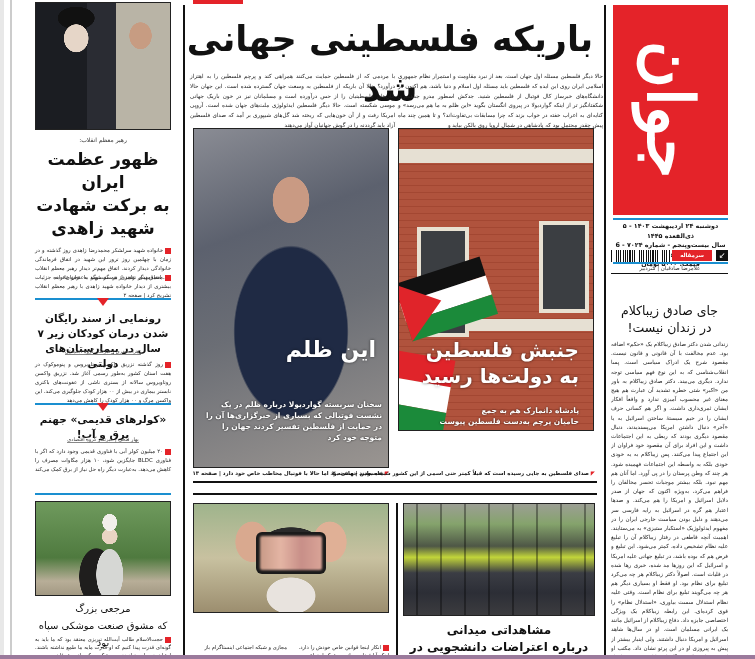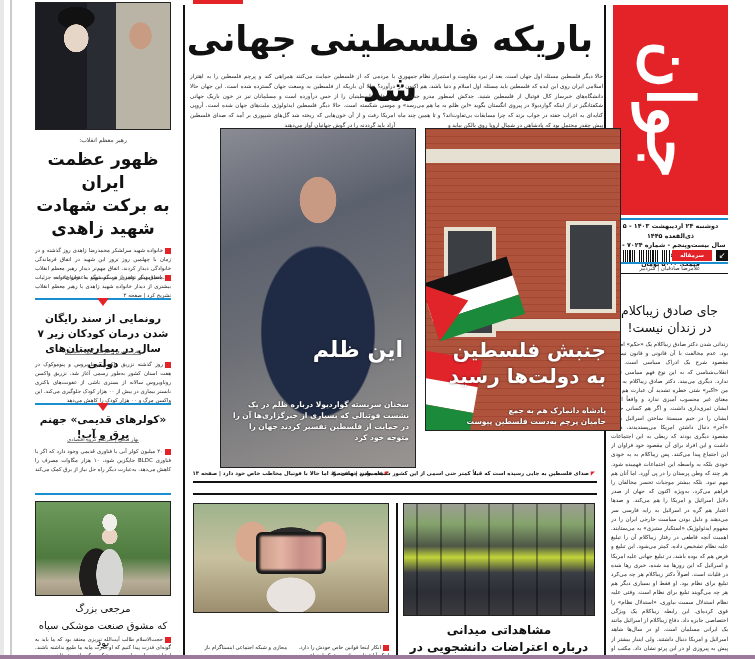--- a/index.html
+++ b/index.html
@@ -26,21 +26,21 @@
     
     .editorial-title { position: absolute; left: 611px; top: 302px; width: 117px; text-align: center; font-size: 12.5px; line-height: 17px; color: #111; }
     .editorial-body { position: absolute; left: 611px; top: 340px; width: 117px; height: 315px; font-size: 5.6px; line-height: 9.2px; text-align: justify; color: #222; overflow: hidden; }
 
     
     .top-red-strip { position: absolute; left: 193px; top: 0; width: 50px; height: 4px; background: #e42329; }
     .main-headline { position: absolute; left: 180px; top: 14px; width: 420px; text-align: center; font-size: 35px; font-weight: 900; line-height: 50px; color: #111; letter-spacing: -0.5px; }
     .lead-col { position: absolute; top: 72px; width: 205px; font-size: 5.6px; line-height: 9.8px; text-align: justify; color: #222; }
 
     
-    .photo { position: absolute; overflow: hidden; border: 1px solid #222; margin-left: 27px; }
+    .photo { position: absolute; overflow: hidden; border: 1px solid #222; }
     .pep-photo { left: 193px; top: 128px; width: 196px; height: 340px;
       background:
         radial-gradient(ellipse 30px 38px at 50% 21%, #c99a83 0 60%, transparent 62%),
         radial-gradient(ellipse 80px 120px at 50% 60%, #1f2a44 0 70%, transparent 72%),
         linear-gradient(160deg, #8a8c94 0%, #5c616e 30%, #6b6e75 55%, #9a9591 100%); }
     .pal-photo { left: 398px; top: 128px; width: 196px; height: 303px;
       background:
         linear-gradient(180deg, rgba(255,255,255,0) 0 100%),
         repeating-linear-gradient(0deg, #b0533d 0 6px, #a34732 6px 7px),
         #b0533d; }

